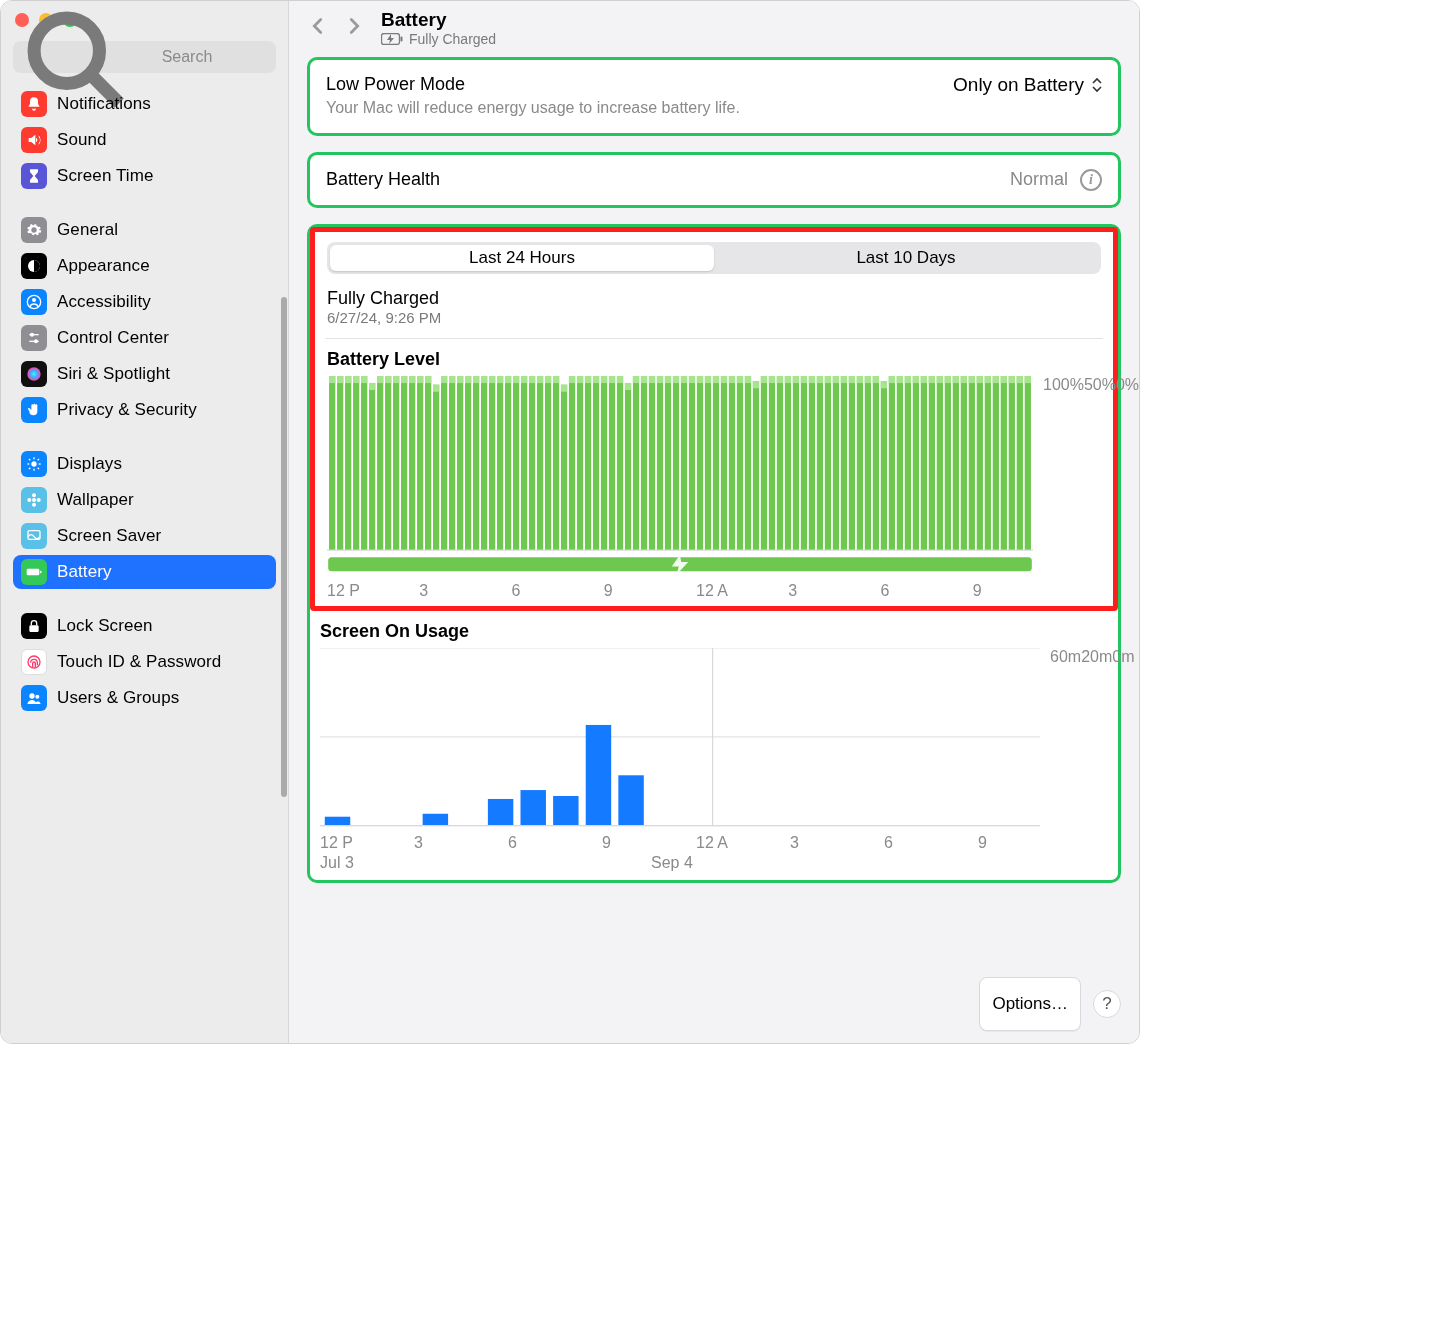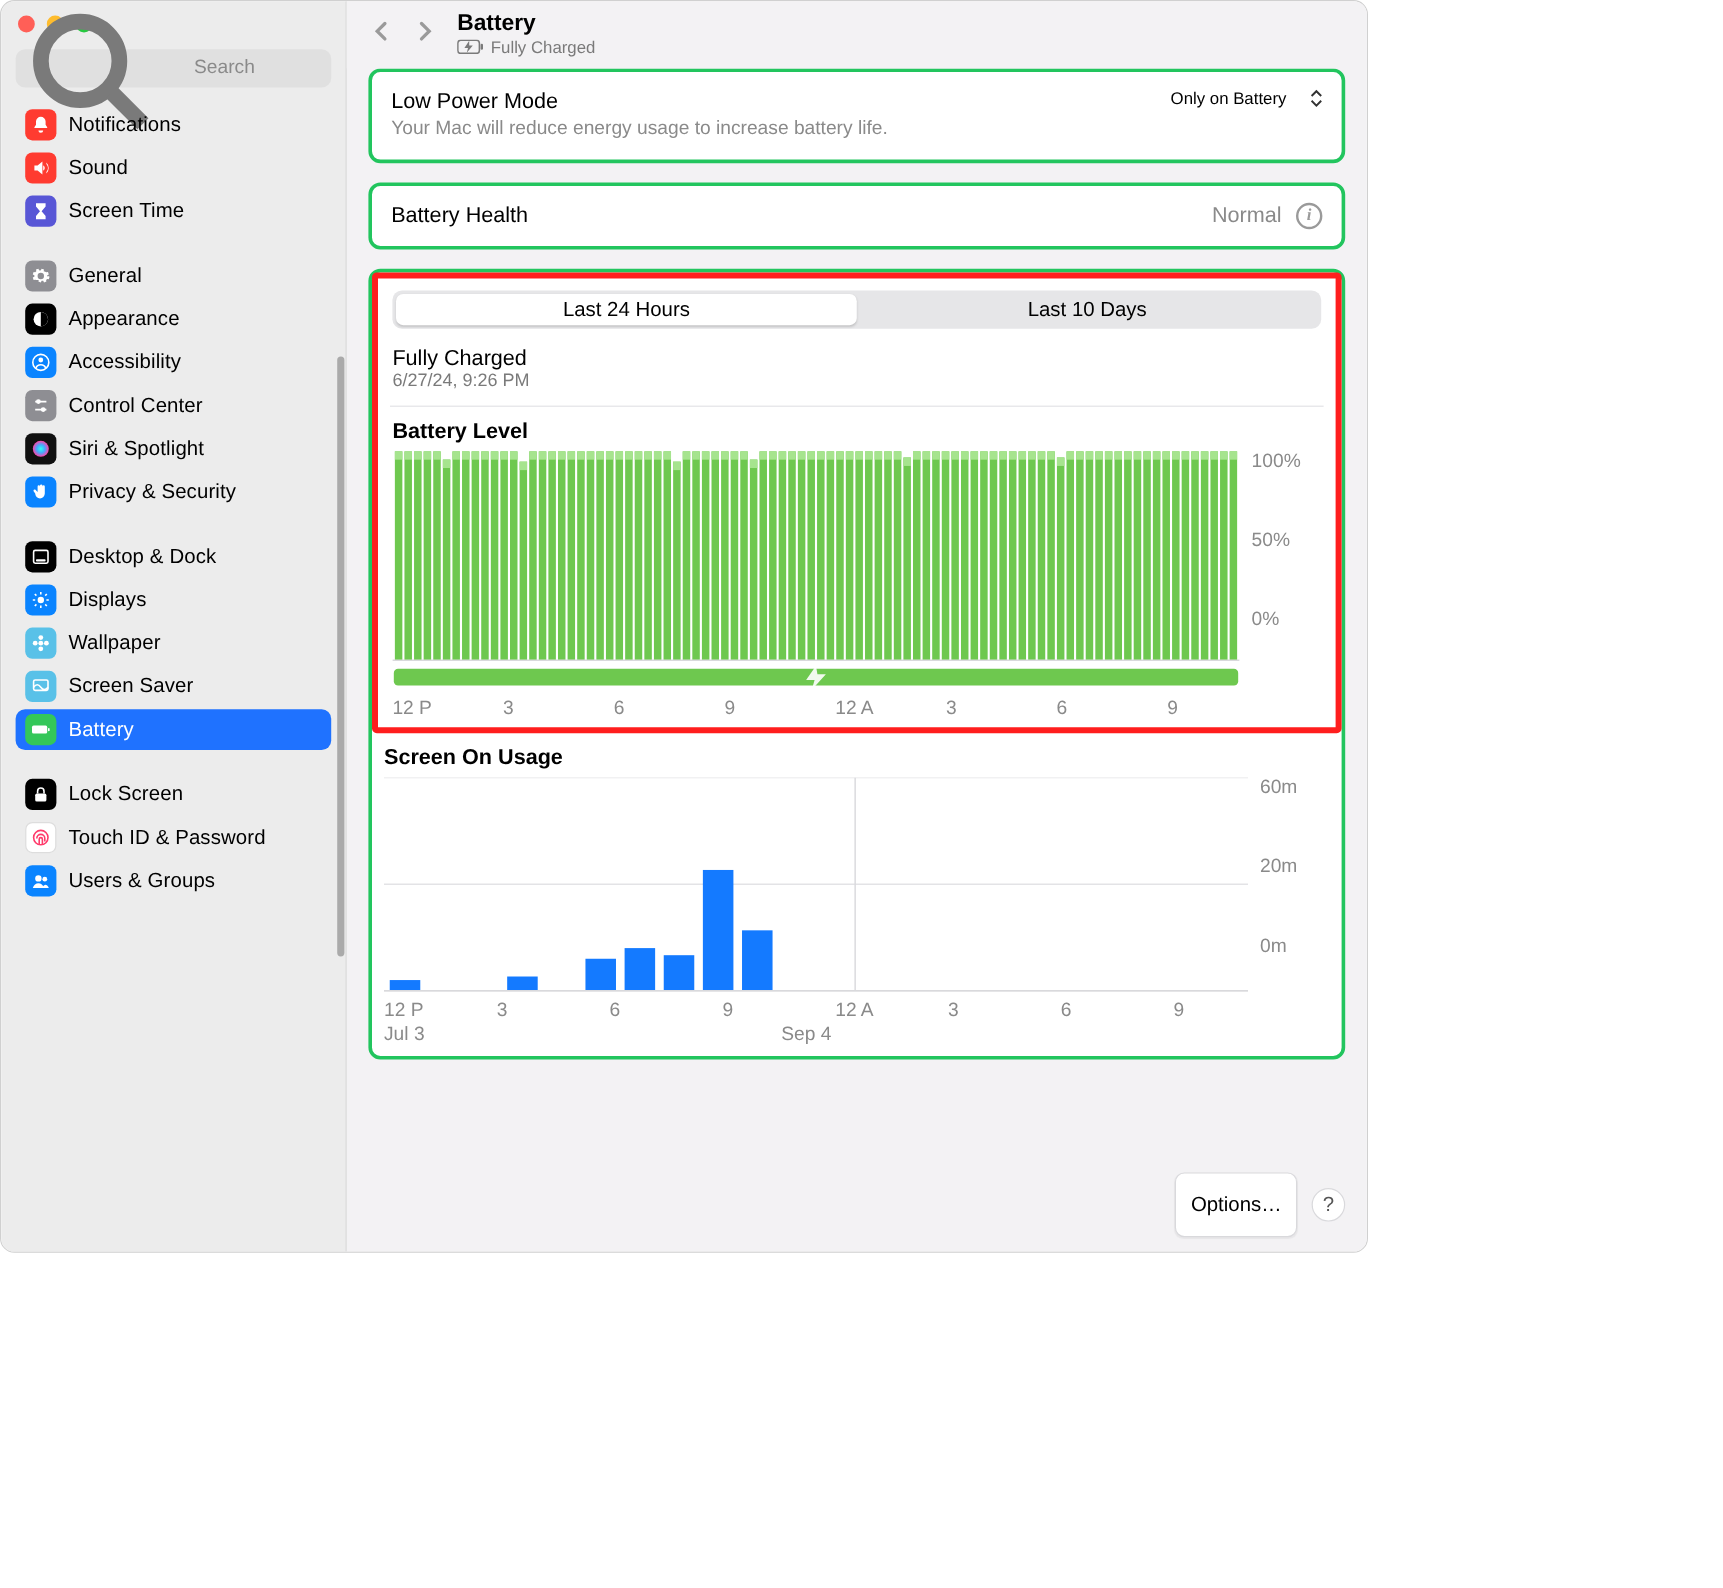--- a/index.html
+++ b/index.html
@@ -101,21 +101,21 @@
   .content { padding: 0 18px 60px 18px; overflow: hidden; }
 
   .panel {
     background: #fff; border: 3px solid #22c55e; border-radius: 10px;
     padding: 14px 16px; margin-bottom: 16px;
   }
   .row { display:flex; justify-content: space-between; align-items:flex-start; gap:12px; }
   .lpm-title { font-size: 18px; margin-bottom: 2px; }
   .lpm-sub { font-size: 16px; color: #8a8a8a; max-width: 420px; line-height: 1.35; }
   .popup {
-    display:flex; align-items:center; gap:20px; font-size: 14px;
+    display:flex; align-items:center; gap:8px; font-size: 19px;
   }
   .popup .chevpair { display:flex; flex-direction:column; line-height:0; }
   .popup svg { width:10px; height:8px; }
 
   .bh-panel { display:flex; justify-content:space-between; align-items:center; }
   .bh-title { font-size: 18px; }
   .bh-right { display:flex; align-items:center; gap:12px; color:#8a8a8a; font-size: 18px; }
   .info-circ {
     width: 22px; height: 22px; border: 2px solid #9a9a9a; border-radius: 50%;
     display:inline-flex; align-items:center; justify-content:center;
@@ -141,21 +141,21 @@
     background:#fff; box-shadow: 0 1px 2px rgba(0,0,0,0.15);
   }
   .fc-title { font-size: 18px; margin-top: 14px; }
   .fc-sub   { font-size: 15px; color:#7a7a7a; margin-bottom: 12px; }
   .divider  { height:1px; background:#e3e3e6; margin: 6px -2px 10px -2px; }
   .section-title { font-size: 18px; font-weight: 700; margin-bottom: 6px; }
 
   .chart-wrap { display:flex; align-items:stretch; gap:10px; }
   .chart-area { position:relative; flex:1; }
   .ylabels {
-    width: 58px; display:flex; flex-direction:column; justify-content:space-between;
+    width: 58px; display:flex; flex-direction:row; justify-content:space-between;
     align-items:flex-start; color:#8a8a8a; font-size:16px;
   }
   .chart-svg { width:100%; display:block; }
 
   .x-ticks { display:flex; margin-top:6px; color:#8a8a8a; font-size:16px;gap:32px; }
   .x-ticks span { display:inline-block; }
 
   .footer-btns {
     position:absolute; right: 18px; bottom: 12px; display:flex; gap:12px; align-items:center;
   }
@@ -271,29 +271,20 @@
         </div>
         <div class="side-item">
           <span class="sicon" style="background: rgb(10, 132, 255);">
             <svg viewBox="0 0 24 24" fill="#fff">
               <path d="M8 12V5a1.5 1.5 0 0 1 3 0v6V4a1.5 1.5 0 0 1 3 0v7V5a1.5 1.5 0 0 1 3 0v9a6 6 0 0 1-12 0l-2-3a1.5 1.5 0 0 1 2-2z"></path>
             </svg>
           </span>
           <span class="label">Privacy &amp; Security</span>
         </div>
         <div class="group-gap"></div>
-        <div class="side-item">
-          <span class="sicon" style="background: rgb(0, 0, 0);">
-            <svg viewBox="0 0 24 24" fill="#fff">
-              <rect x="3" y="4" width="18" height="16" rx="2" fill="none" stroke="#fff" stroke-width="2"></rect>
-              <rect x="6" y="15" width="12" height="3" rx="1"></rect>
-            </svg>
-          </span>
-          <span class="label">Desktop &amp; Dock</span>
-        </div>
         <div class="side-item">
           <span class="sicon" style="background: rgb(10, 132, 255);">
             <svg viewBox="0 0 24 24" fill="#fff">
               <circle cx="12" cy="12" r="4"></circle>
               <g stroke="#fff" stroke-width="2">
                 <line x1="12" y1="2" x2="12" y2="5"></line>
                 <line x1="12" y1="19" x2="12" y2="22"></line>
                 <line x1="2" y1="12" x2="5" y2="12"></line>
                 <line x1="19" y1="12" x2="22" y2="12"></line>
                 <line x1="4.5" y1="4.5" x2="6.5" y2="6.5"></line>

